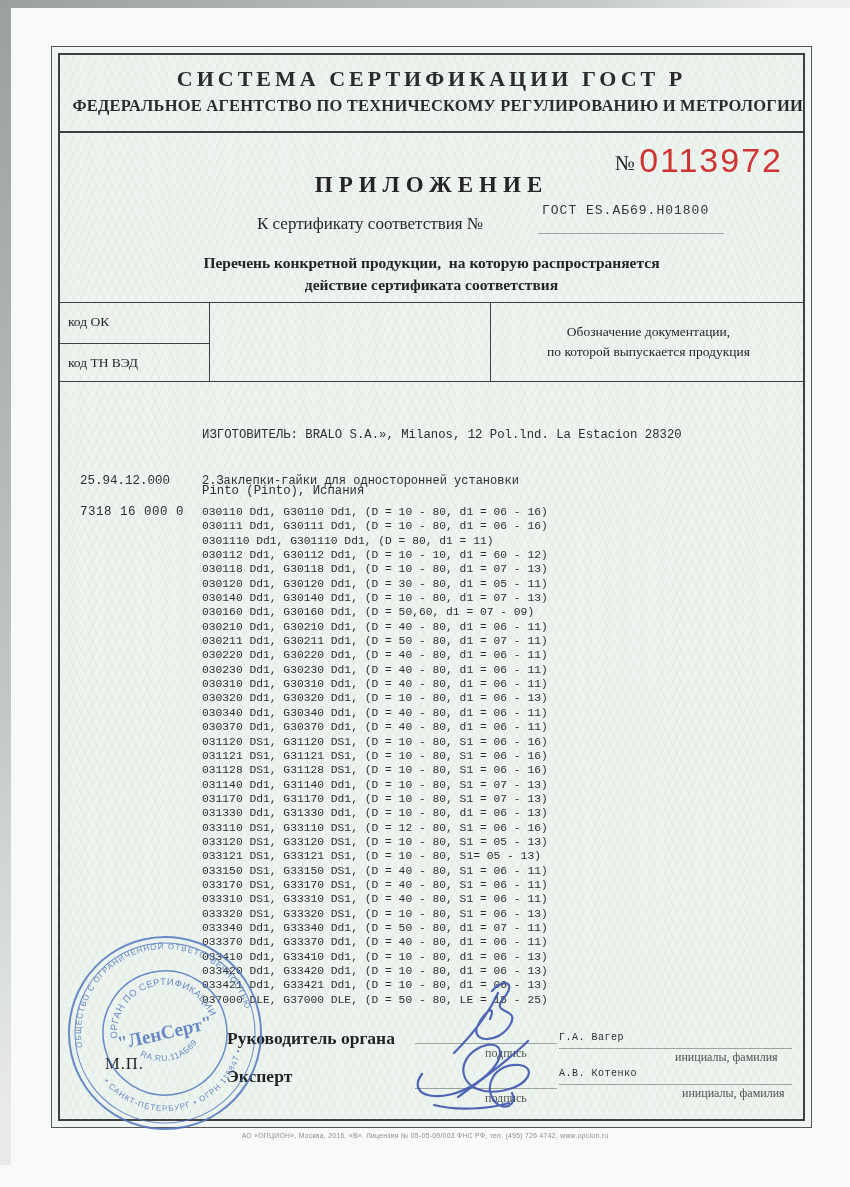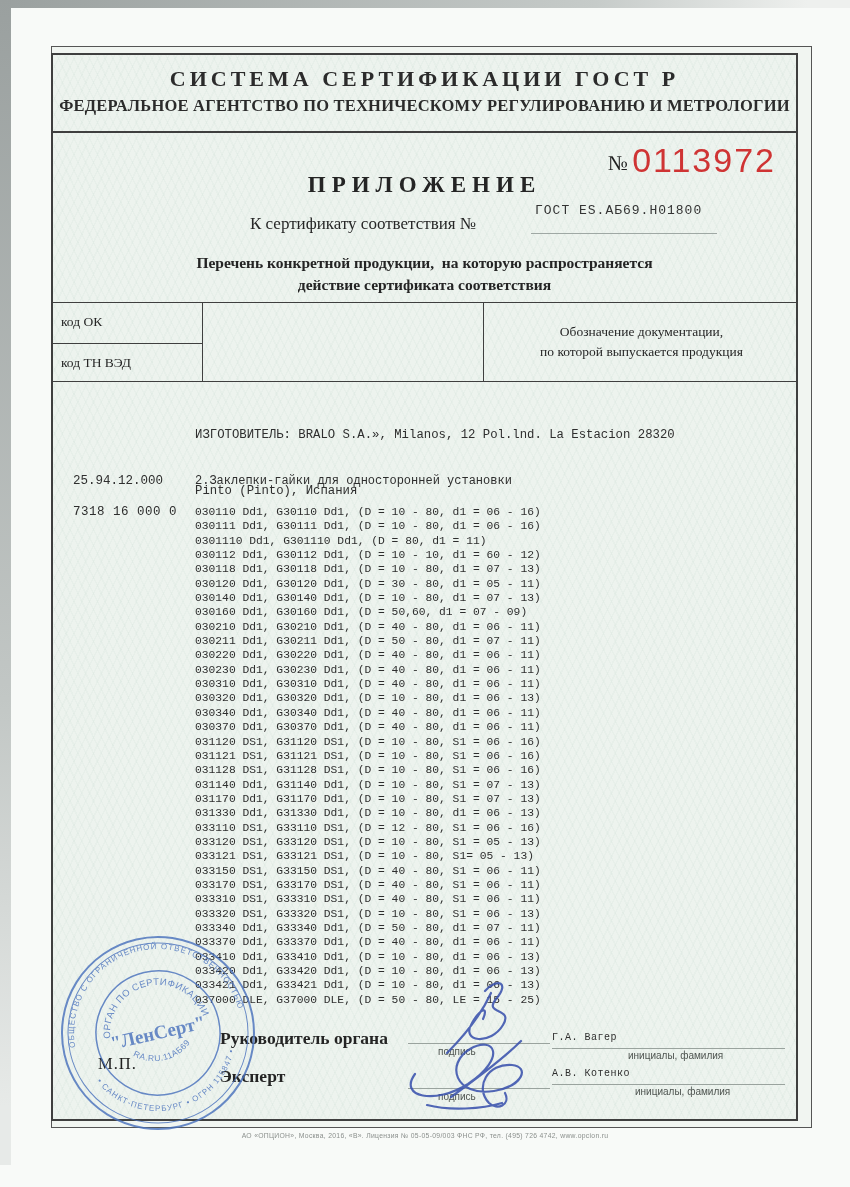--- a/index.html
+++ b/index.html
@@ -8,30 +8,30 @@
     background:#f8faf8;
     font-family:"Liberation Serif","DejaVu Serif",serif;
     color:#262626;
   }
   .edge-top{position:absolute;left:0;top:0;width:850px;height:8px;
     background:linear-gradient(to right,#9aa09f,#c6cbc9 70%,#eef0ee 95%);}
   .edge-left{position:absolute;left:0;top:0;width:11px;height:1165px;
     background:linear-gradient(to bottom,#9aa09f,#c2c7c5 60%,#e7eae8 95%);}
   .outer-frame{position:absolute;left:51px;top:46px;width:761px;height:1082px;
     border:1px solid #555;box-sizing:border-box;background:#f1f5f1;}
-  .inner-frame{position:absolute;left:51px;top:53px;width:747px;height:1068px;
+  .inner-frame{position:absolute;left:58px;top:53px;width:747px;height:1068px;
     border:2px solid #3f3f3f;box-sizing:border-box;
     background:
       repeating-linear-gradient(64deg, rgba(125,172,152,0.05) 0 1.5px, transparent 1.5px 7px),
       repeating-linear-gradient(-64deg, rgba(125,172,152,0.05) 0 1.5px, transparent 1.5px 7px),
       #edf3ee;}
   .header-box{position:absolute;left:0;top:0;width:100%;height:78px;
     border-bottom:2px solid #3f3f3f;text-align:center;box-sizing:border-box;}
   .h1{margin-top:11px;font-weight:bold;font-size:22px;letter-spacing:4px;color:#2b2b2b;}
-  .h2{margin-top:4px;font-weight:bold;font-size:16.5px;letter-spacing:0.2px;color:#2b2b2b;}
+  .h2{margin-top:4px;font-weight:bold;font-size:16.5px;letter-spacing:0.2px;color:#2b2b2b;text-align:right;}
   .doc-number{position:absolute;top:86px;right:20px;white-space:nowrap;}
   .no-sign{font-size:21px;color:#1f1f1f;}
   .no-digits{font-family:Liberation Sans, sans-serif;
     font-size:34px;letter-spacing:2px;color:var(--number-red,#cf3434);vertical-align:-2px;margin-top:22px;}
   .appendix{position:absolute;top:117px;left:0;width:100%;text-align:center;
     font-weight:bold;font-size:23px;letter-spacing:6px;color:#242424;}
   .cert-label{position:absolute;top:159px;left:197px;font-size:17px;}
   .cert-number{position:absolute;top:148px;left:482px;
     font-family:"Liberation Mono","DejaVu Sans Mono",monospace;font-size:13px;letter-spacing:1px;color:#333;}
   .cert-underline{position:absolute;top:178px;left:478px;width:186px;border-top:1px solid #9fa8a4;}
@@ -54,21 +54,21 @@
   .ok-code{position:absolute;left:20px;top:419px;font-size:12.5px;}
   .product-title{position:absolute;left:142px;top:419px;font-size:12px;}
   .tnved-code{position:absolute;left:20px;top:450px;font-size:12.5px;letter-spacing:0.5px;}
   .product-lines{position:absolute;left:142px;top:450px;font-size:11.3px;line-height:14.35px;white-space:pre;}
   .role{position:absolute;left:167px;font-weight:bold;font-size:17.5px;color:#242424;}
   .role1{top:973px;}
   .role2{top:1011px;}
   .sig-line{position:absolute;left:355px;width:142px;border-top:1px solid #9aa39e;}
   .sig-line1{top:988px;}
   .sig-line2{top:1033px;}
-  .cap{position:absolute;font-family:Liberation Sans, sans-serif;font-size:10px;color:#4e5450;}
+  .cap{position:absolute;font-family:Liberation Serif, serif;font-size:12px;color:#4e5450;margin-left:40px;}
   .cap-sign1{left:385px;top:991px;}
   .cap-sign2{left:385px;top:1036px;}
   .name{position:absolute;left:499px;font-size:10px;letter-spacing:0.5px;}
   .name1{top:977px;}
   .name2{top:1013px;}
   .name-line{position:absolute;left:499px;width:233px;border-top:1px solid #9aa39e;}
   .name-line1{top:993px;}
   .name-line2{top:1029px;}
   .cap-name1{left:575px;top:995px;}
   .cap-name2{left:582px;top:1031px;}

